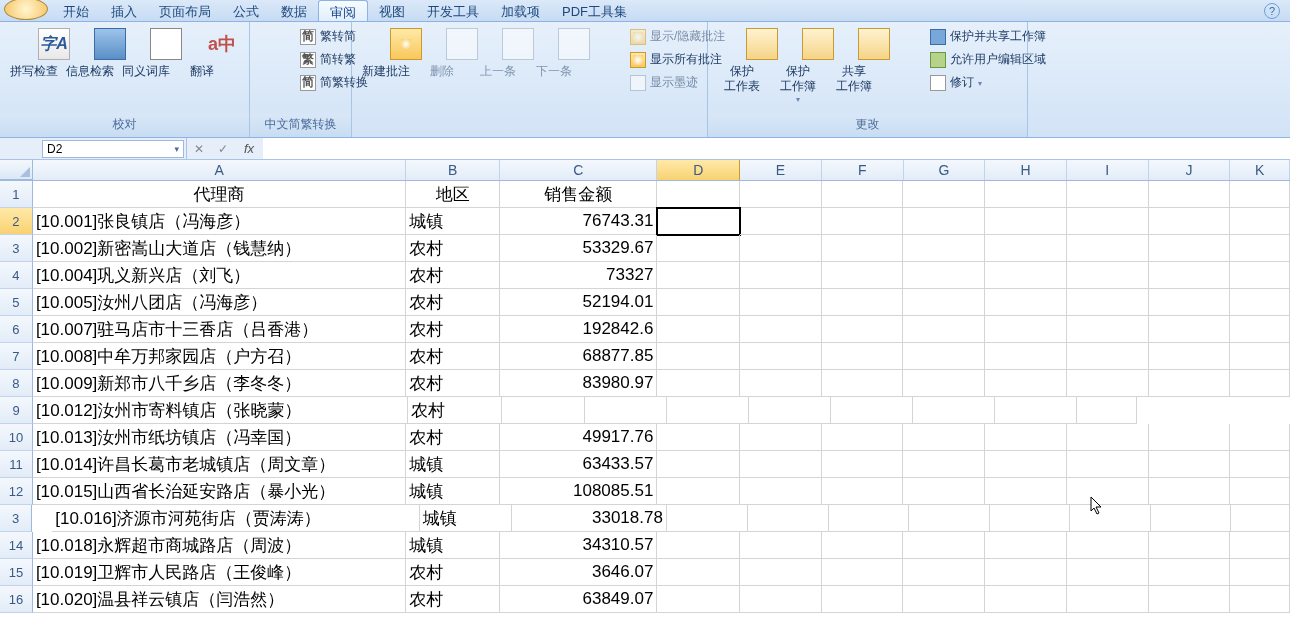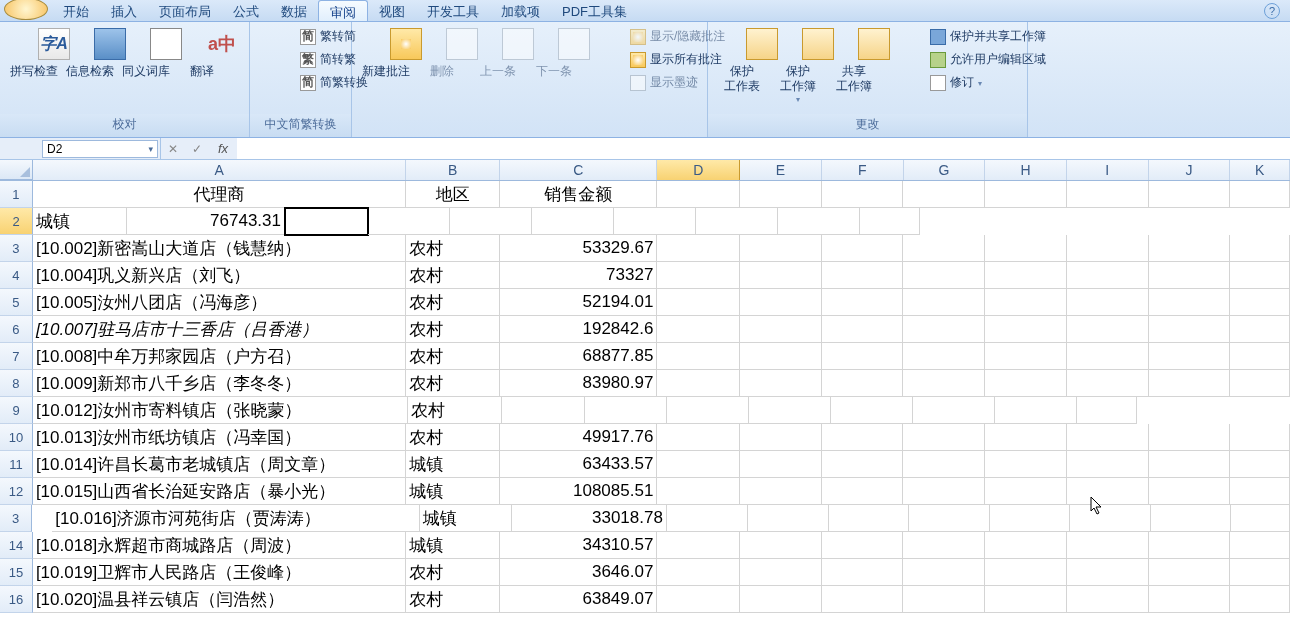--- a/index.html
+++ b/index.html
@@ -39,21 +39,21 @@
 .i-del{border:1px solid #9aa6b3;background:#fff;}
 .i-prev{border:1px solid #9aa6b3;background:#fff;}
 .i-next{border:1px solid #9aa6b3;background:#fff;}
 .i-prot{background:linear-gradient(#fff2d0,#f6d488);border:1px solid #c99a2e;}
 .i-lock{background:#7aa7d9;border:1px solid #3a6ca8;}
 .i-users{background:#b7d28a;border:1px solid #6a9a3c;}
 .i-track{background:#fff;border:1px solid #999;}
 
 
 .fbar-row { display:flex; height:22px; border-bottom:1px solid #a8c5e8; background:#e6eef9; }
-.namebox-wrap { display:flex; align-items:center; width:161px; border-right:1px solid #a8c5e8; }
+.namebox-wrap { display:flex; align-items:center; width:187px; border-right:1px solid #a8c5e8; }
 .blank-lead { width:42px; height:100%; background:#e6eef9; }
 .namebox { flex:1; background:#fff; border:1px solid #9db9dd; height:18px; margin:2px 2px 2px 0; padding:0 4px; font-size:12px; display:flex; align-items:center; position:relative; }
 .namebox::after{content:"▾"; position:absolute; right:4px; color:#4a6c9a; font-size:9px;}
 .fx-cancel,.fx-ok{width:24px;display:flex;align-items:center;justify-content:center;color:#888;font-size:12px;}
 .fx { width:28px; display:flex; align-items:center; justify-content:center; font-style:italic; color:#555; font-size:13px; }
 .formula-input { flex:1; background:#fff; border:none; height:100%; }
 
 
 .grid-wrap { position:relative; }
 .colhdr-row { display:flex; height:21px; background:linear-gradient(#f4f8fd,#e2ecf8); border-bottom:1px solid #9db9dd; }
@@ -245,20 +245,21 @@
         <div class="cell" style="width: 82px;"></div>
         <div class="cell" style="width: 82px;"></div>
         <div class="cell" style="width: 82px;"></div>
         <div class="cell" style="width: 82px;"></div>
         <div class="cell" style="width: 82px;"></div>
         <div class="cell" style="width: 82px;"></div>
         <div class="cell" style="width: 60px;"></div>
       </div>
       <div class="row">
         <div class="rowhdr sel">2</div>
+        <div class="cell" style="width: 375px;">[10.001]张良镇店（冯海彦）</div>
         <div class="cell" style="width: 94px;">城镇</div>
         <div class="cell num" style="width: 158px;">76743.31</div>
         <div class="cell active" style="width: 83px;"></div>
         <div class="cell" style="width: 82px;"></div>
         <div class="cell" style="width: 82px;"></div>
         <div class="cell" style="width: 82px;"></div>
         <div class="cell" style="width: 82px;"></div>
         <div class="cell" style="width: 82px;"></div>
         <div class="cell" style="width: 82px;"></div>
         <div class="cell" style="width: 60px;"></div>
@@ -300,21 +301,21 @@
         <div class="cell" style="width: 82px;"></div>
         <div class="cell" style="width: 82px;"></div>
         <div class="cell" style="width: 82px;"></div>
         <div class="cell" style="width: 82px;"></div>
         <div class="cell" style="width: 82px;"></div>
         <div class="cell" style="width: 82px;"></div>
         <div class="cell" style="width: 60px;"></div>
       </div>
       <div class="row">
         <div class="rowhdr">6</div>
-        <div class="cell" style="width: 375px; font-style: italic;">[10.007]驻马店市十三香店（吕香港）</div>
+        <div class="cell" style="width: 375px;">[10.007]驻马店市十三香店（吕香港）</div>
         <div class="cell" style="width: 94px;">农村</div>
         <div class="cell num" style="width: 158px;">192842.6</div>
         <div class="cell" style="width: 83px;"></div>
         <div class="cell" style="width: 82px;"></div>
         <div class="cell" style="width: 82px;"></div>
         <div class="cell" style="width: 82px;"></div>
         <div class="cell" style="width: 82px;"></div>
         <div class="cell" style="width: 82px;"></div>
         <div class="cell" style="width: 82px;"></div>
         <div class="cell" style="width: 60px;"></div>

